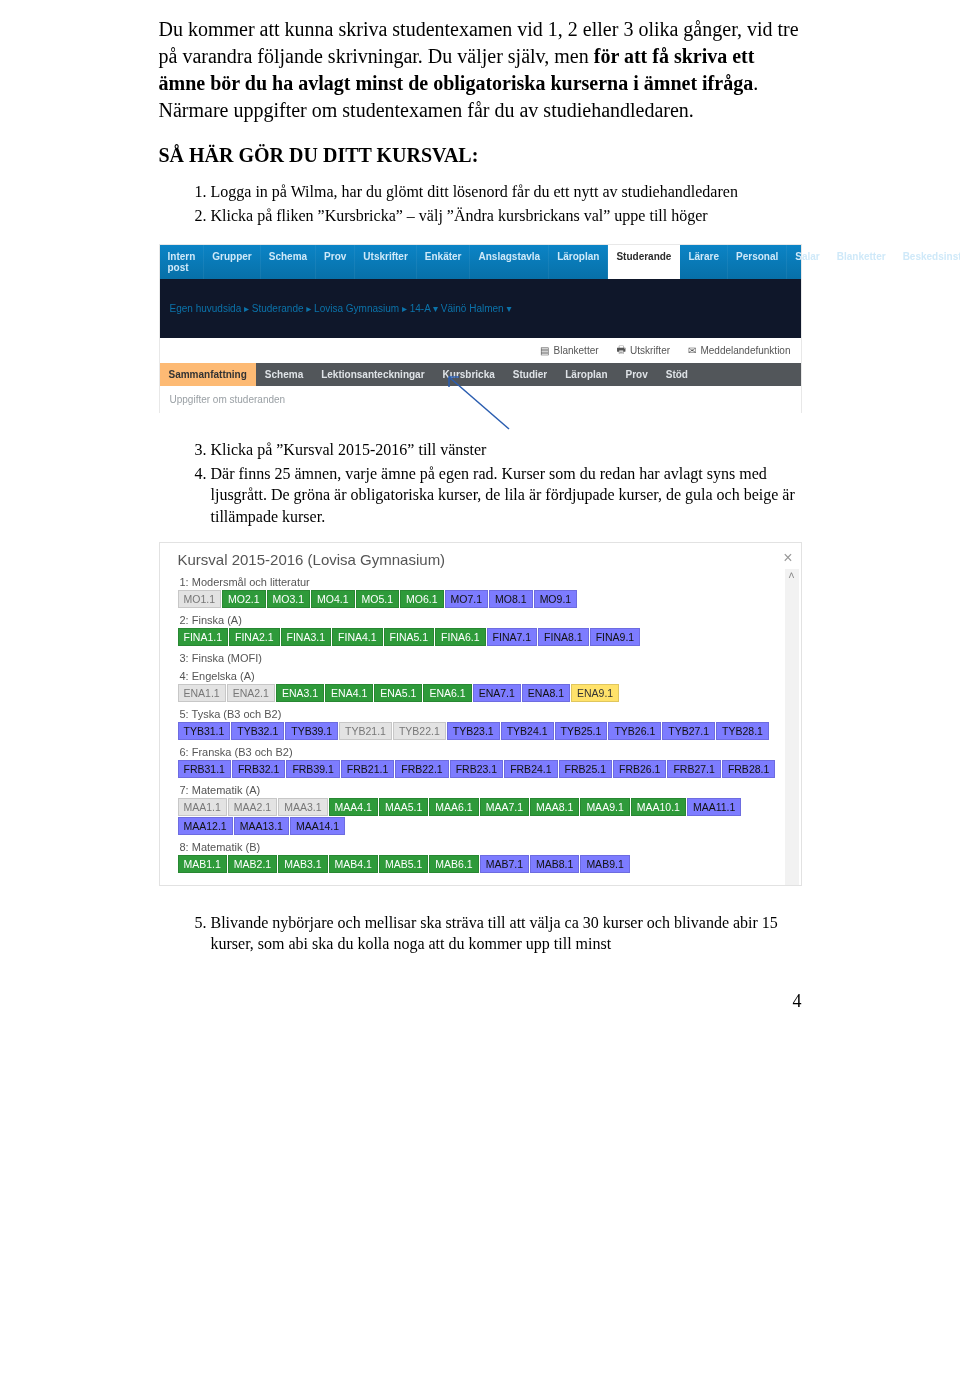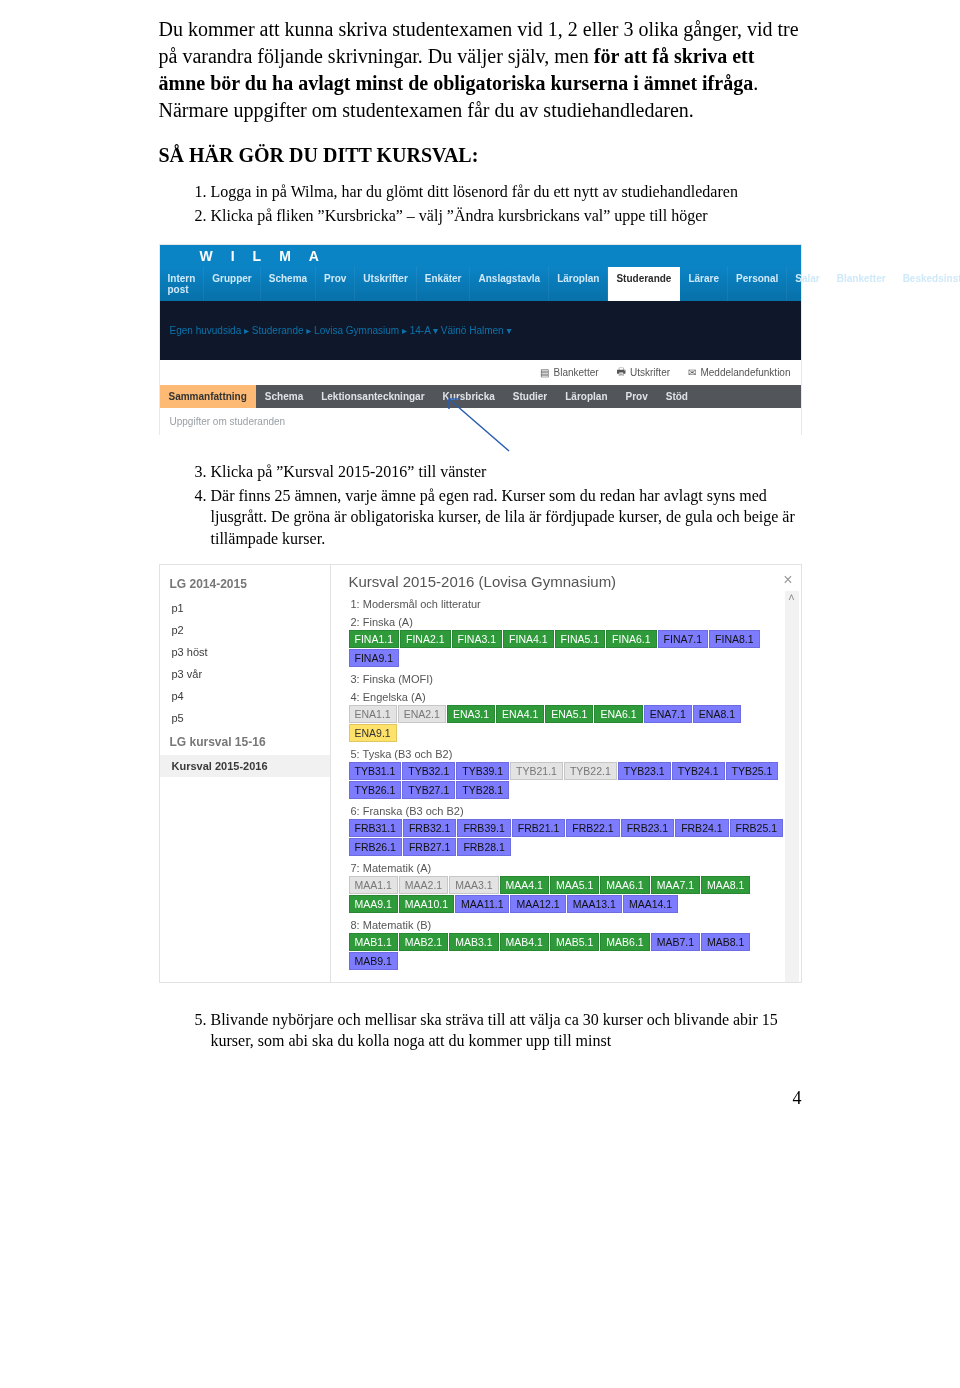--- a/index.html
+++ b/index.html
@@ -58,23 +58,20 @@
   </p>
 
   <p class="h2">SÅ HÄR GÖR DU DITT KURSVAL:</p>
 
   <ol class="steps">
     <li>Logga in på Wilma, har du glömt ditt lösenord får du ett nytt av studiehandledaren</li>
     <li>Klicka på fliken ”Kursbricka” – välj ”Ändra kursbrickans val” uppe till höger</li>
   </ol>
 
   <div class="shot1">
-    <div class="bluebar">
-      <span class="logo">WILMA</span>
-    </div>
     <div class="tabs1" id="tabs1">
         <div class="tab">Intern post</div>
         <div class="tab">Grupper</div>
         <div class="tab">Schema</div>
         <div class="tab">Prov</div>
         <div class="tab">Utskrifter</div>
         <div class="tab">Enkäter</div>
         <div class="tab">Anslagstavla</div>
         <div class="tab">Läroplan</div>
         <div class="tab active">Studerande</div>
@@ -118,38 +115,36 @@
         <polyline points="10,18 10,8 20,8" fill="none" stroke="#2a5db0" stroke-width="1.5"></polyline>
       </svg>
   </div>
 
   <ol class="steps" start="3">
     <li>Klicka på ”Kursval 2015-2016” till vänster</li>
     <li>Där finns 25 ämnen, varje ämne på egen rad. Kurser som du redan har avlagt syns med ljusgrått. De gröna är obligatoriska kurser, de lila är fördjupade kurser, de gula och beige är tillämpade kurser.</li>
   </ol>
 
   <div class="shot2">
-    <div class="left">
-      <div class="lh">LG 2014-2015</div>
-      <div id="periods">
-          <div class="li">p1</div>
-          <div class="li">p2</div>
-          <div class="li">p3 höst</div>
-          <div class="li">p3 vår</div>
-          <div class="li">p4</div>
-          <div class="li">p5</div>
-        </div>
-      <div class="lh">LG kursval 15-16</div>
-      <div class="li sel">Kursval 2015-2016</div>
-    </div>
     <div class="right">
       <div class="close">×</div>
       <h3>Kursval 2015-2016 (Lovisa Gymnasium)</h3>
       <div id="subjects">
           <div class="subj">1: Modersmål och litteratur</div>
+          <div class="chips">
+            <div class="chip grey">MO1.1</div>
+            <div class="chip green">MO2.1</div>
+            <div class="chip green">MO3.1</div>
+            <div class="chip green">MO4.1</div>
+            <div class="chip green">MO5.1</div>
+            <div class="chip green">MO6.1</div>
+            <div class="chip purple">MO7.1</div>
+            <div class="chip purple">MO8.1</div>
+            <div class="chip purple">MO9.1</div>
+          </div>
           <div class="subj">2: Finska (A)</div>
           <div class="chips">
             <div class="chip green">FINA1.1</div>
             <div class="chip green">FINA2.1</div>
             <div class="chip green">FINA3.1</div>
             <div class="chip green">FINA4.1</div>
             <div class="chip green">FINA5.1</div>
             <div class="chip green">FINA6.1</div>
             <div class="chip purple">FINA7.1</div>
             <div class="chip purple">FINA8.1</div>

